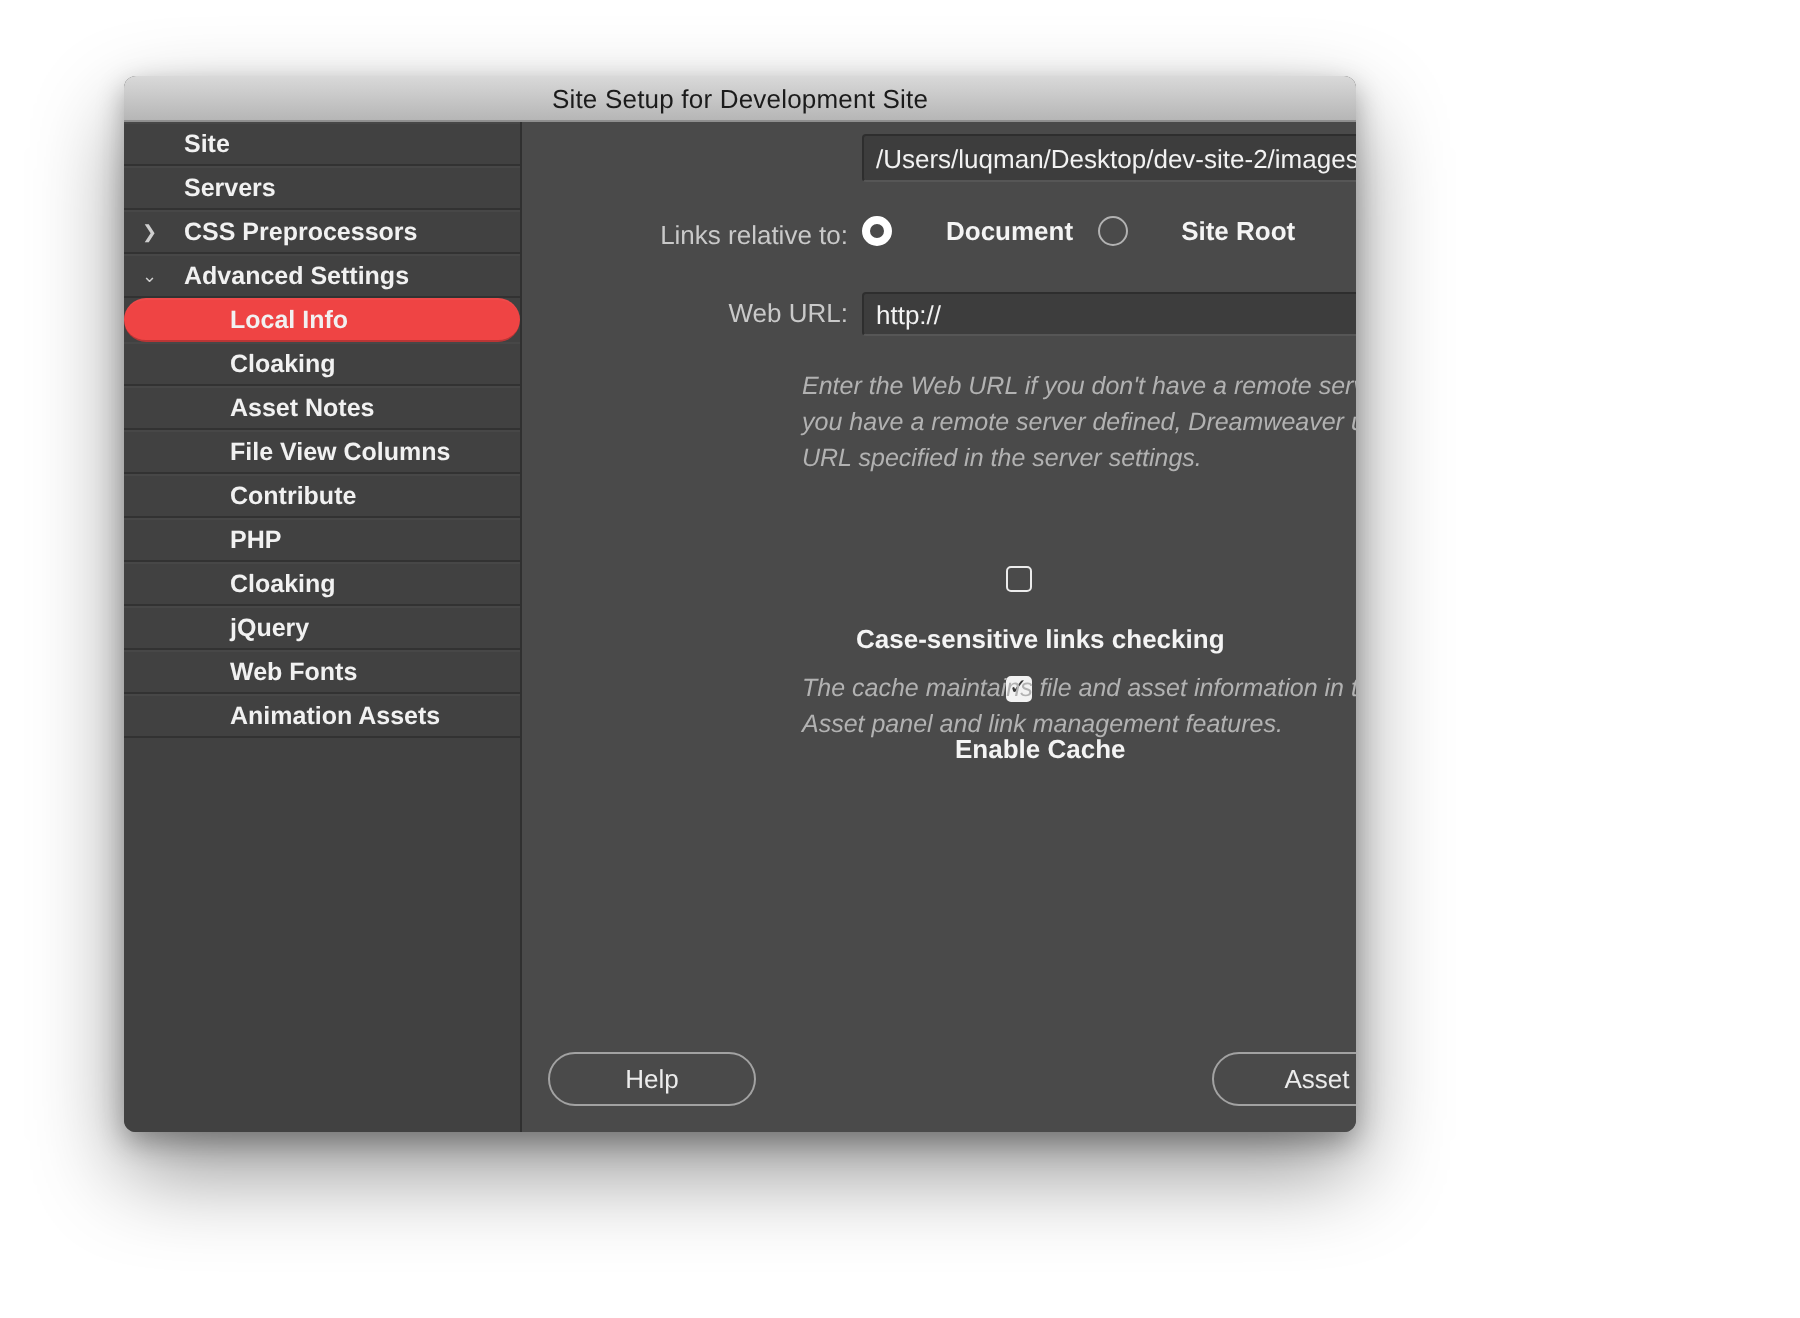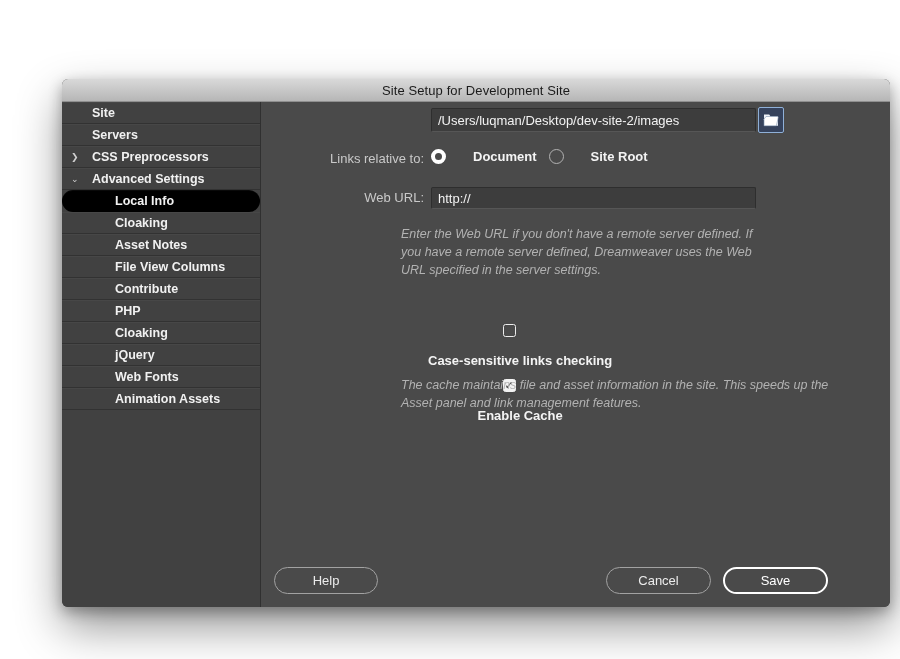--- a/index.html
+++ b/index.html
@@ -1,30 +1,30 @@
 <!DOCTYPE html>
 <html><head>
 <meta charset="utf-8">
 <style>
   html,body{margin:0;padding:0;background:#ffffff;width:900px;height:659px;overflow:hidden;
     font-family:"Liberation Sans","DejaVu Sans",sans-serif;-webkit-font-smoothing:antialiased;}
   .stage{position:relative;width:900px;height:659px;background:#fff;}
-  .window{position:absolute;left:62px;top:38px;width:828px;height:528px;border-radius:6px;
-    box-shadow:0 20px 45px rgba(0,0,0,.42),0 5px 14px rgba(0,0,0,.30);overflow:hidden;background:#4a4a4a;margin-top:41px;}
+  .window{position:absolute;left:62px;top:38px;width:616px;height:528px;border-radius:6px;
+    box-shadow:0 20px 45px rgba(0,0,0,.42),0 5px 14px rgba(0,0,0,.30);overflow:hidden;background:#4a4a4a;}
   .titlebar{height:22px;background:linear-gradient(#d9d9d9,#b6b6b6);border-bottom:1px solid #8f8f8f;
     display:flex;align-items:center;justify-content:center;}
   .titlebar .title{font-size:13px;color:#1b1b1b;letter-spacing:.1px;}
   .bodyrow{display:flex;height:505px;}
   
   .sidebar{width:198px;background:#414141;border-right:1px solid #303030;flex:none;}
   .side-item{position:relative;height:20px;line-height:20px;font-size:12.5px;font-weight:600;color:#f1f1f1;
     padding-left:30px;border-bottom:1px solid rgba(0,0,0,.22);border-top:1px solid rgba(255,255,255,.035);
     white-space:nowrap;cursor:default;}
   .side-item.lvl1{padding-left:53px;}
-  .side-item.selected{background:#000000;border-radius:11px;}
+  .side-item.selected{background:#ef4444;border-radius:11px;}
   .side-item .chev{position:absolute;left:9px;top:0;width:16px;color:#cfcfcf;font-size:9px;font-weight:400;}
   
   .main{position:relative;flex:1;background:#4a4a4a;}
   .flabel{position:absolute;left:0;width:163px;text-align:right;font-size:13px;color:#c9c9c9;line-height:24px;}
   .tfield{position:absolute;box-sizing:border-box;background:#3d3d3d;border:1px solid #2e2e2e;
     border-bottom-color:#565656;color:#f2f2f2;font-size:13px;font-family:"Liberation Sans","DejaVu Sans",sans-serif;
     padding:0 6px;border-radius:2px;outline:none;}
   .browse-btn{position:absolute;left:497px;top:5px;width:26px;height:26px;box-sizing:border-box;
     background:#35425c;border:1px solid #8fb0d8;border-radius:2px;display:flex;align-items:center;
     justify-content:center;cursor:pointer;}
@@ -108,18 +108,18 @@
             </div>
             <div class="cb-row">
               <span class="cbox checked">✓</span>
               <span class="cb-label">Enable Cache</span>
             </div>
           </div>
 
         <div class="note" style="left:140px;top:275px;width:432px">The cache maintains file and asset information in the site. This speeds up the Asset panel and link management features.</div>
 
         <button class="btn" style="left:13px;width:104px">Help</button>
-        <button class="btn" style="left:345px;width:105px">Cancel</button>
+        <button class="btn" style="left:345px;width:105px">Asset</button>
         <button class="btn primary" style="left:462px;width:105px">Save</button>
       </div>
     </div>
   </div>
 </div>
 
 </body></html>

